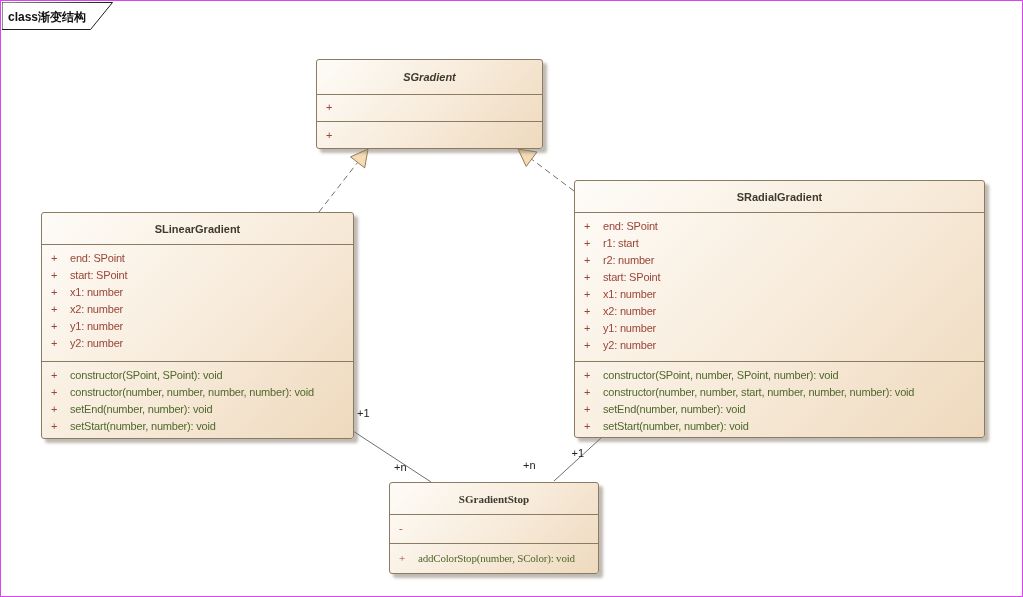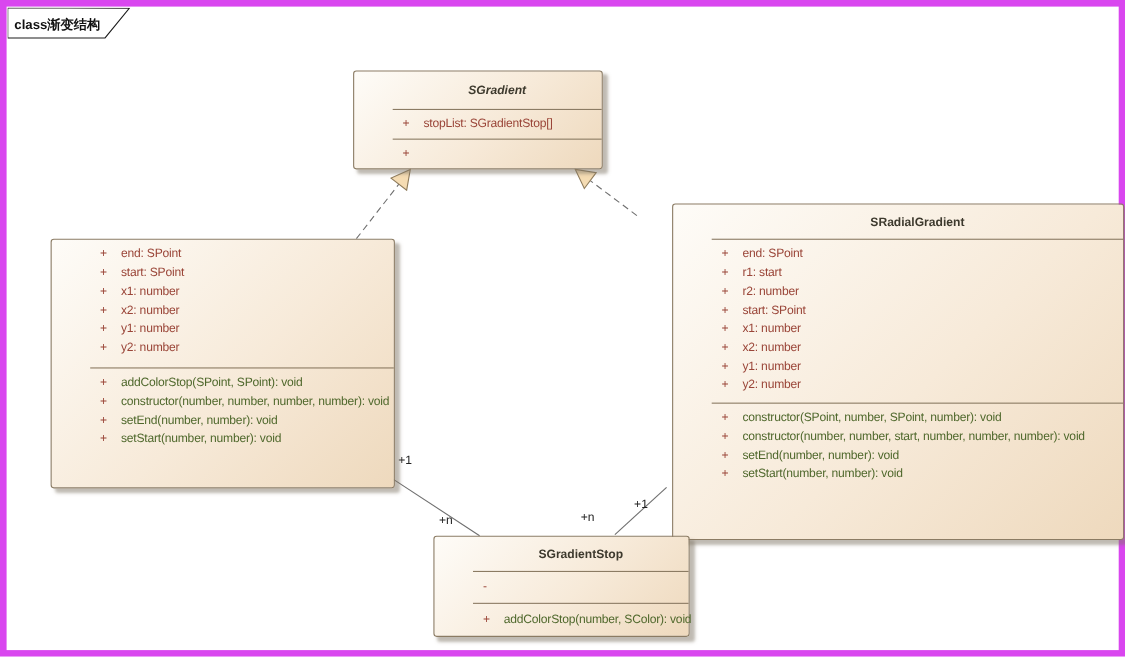--- a/index.html
+++ b/index.html
@@ -1,32 +1,32 @@
 <!DOCTYPE html>
 <html style="--line-color: #6f6f6f; --arrow-fill: #f5dcb3; --arrow-stroke: #8f7c5c; --box-border: #8b7b63; --box-fill-light: #fefcf8; --box-fill-dark: #eed9bd; --attribute-text: #9a4538; --method-text: #4f682c;"><head>
 <meta charset="utf-8">
 <style>
   html,body{margin:0;padding:0;background:#fff;}
   body{width:1023px;height:597px;position:relative;overflow:hidden;
        font-family:"Liberation Sans",sans-serif;-webkit-font-smoothing:antialiased;}
-  .frame{position:absolute;inset:0;border:6px solid #d946ef;background:#fff;}
+  .frame{position:absolute;inset:0;border:1px solid #d946ef;background:#fff;}
   .frame-tab{position:absolute;left:1px;top:1px;}
   .frame-tab text{font:bold 12px "Liberation Sans",sans-serif;fill:#111;}
   .frame-tab polygon{fill:#ffffff;stroke:#1c1c1c;stroke-width:1;}
 
   .connector-layer{position:absolute;left:0;top:0;z-index:1;}
   .conn{stroke:var(--line-color);stroke-width:1;fill:none;}
   .dashed{stroke-dasharray:6 4;}
   .arrowhead{fill:var(--arrow-fill);stroke:var(--arrow-stroke);stroke-width:1;}
   .mult{font:11px "Liberation Sans",sans-serif;fill:#222;}
 
   .uml-class{position:absolute;z-index:2;box-sizing:border-box;
     border:1px solid var(--box-border);border-radius:3px;
     background:linear-gradient(135deg,var(--box-fill-light) 0%,#f7ead9 55%,var(--box-fill-dark) 100%);
-    box-shadow:4px 4px 3px rgba(128,118,102,.5);padding-left:35px;}
+    box-shadow:4px 4px 3px rgba(128,118,102,.5);}
   .uml-title{box-sizing:border-box;display:flex;align-items:center;justify-content:center;
     border-bottom:1px solid var(--box-border);
     font-size:11px;font-weight:bold;color:#3e3a2e;}
   .uml-title.abstract{font-style:italic;}
   .uml-attrs,.uml-methods{box-sizing:border-box;padding-top:5px;overflow:visible;}
   .uml-attrs{border-bottom:1px solid var(--box-border);}
   .row{display:flex;line-height:17px;font-size:11px;letter-spacing:-0.2px;white-space:nowrap;}
   .vis{flex:0 0 19px;padding-left:9px;color:var(--attribute-text);}
   .txt{flex:1;}
   .txt.attr{color:var(--attribute-text);}
@@ -57,31 +57,31 @@
     <path class="conn" d="M600,437 L553,480"></path>
     <text class="mult" x="583" y="456" text-anchor="end">+1</text>
     <text class="mult" x="522" y="468">+n</text>
   </svg>
 
   <div class="uml-class" style="left:315px;top:58px;width:227px;height:90px;">
     <div class="uml-title abstract" style="height:35px">SGradient</div>
     <div class="uml-attrs" style="height:27px;padding-top:4px">
         <div class="row">
           <span class="vis">+</span>
-          <span class="txt attr">stopList: SGradientStop[]</span>
         </div>
       </div>
     <div class="uml-methods" style="height:28px;padding-top:5px">
         <div class="row">
           <span class="vis">+</span>
         </div>
       </div>
   </div>
 
   <div class="uml-class" style="left:40px;top:211px;width:313px;height:227px;">
+    <div class="uml-title" style="height:32px">SLinearGradient</div>
     <div class="uml-attrs" style="height:117px">
         <div class="row">
           <span class="vis">+</span>
           <span class="txt attr">end: SPoint</span>
         </div>
         <div class="row">
           <span class="vis">+</span>
           <span class="txt attr">start: SPoint</span>
         </div>
         <div class="row">
@@ -97,38 +97,38 @@
           <span class="txt attr">y1: number</span>
         </div>
         <div class="row">
           <span class="vis">+</span>
           <span class="txt attr">y2: number</span>
         </div>
       </div>
     <div class="uml-methods" style="height:78px">
         <div class="row">
           <span class="vis">+</span>
-          <span class="txt method">addColorStop(SPoint, SPoint): void</span>
+          <span class="txt method">constructor(SPoint, SPoint): void</span>
         </div>
         <div class="row">
           <span class="vis">+</span>
           <span class="txt method">constructor(number, number, number, number): void</span>
         </div>
         <div class="row">
           <span class="vis">+</span>
           <span class="txt method">setEnd(number, number): void</span>
         </div>
         <div class="row">
           <span class="vis">+</span>
           <span class="txt method">setStart(number, number): void</span>
         </div>
       </div>
   </div>
 
-  <div class="uml-class" style="left:605px;top:179px;width:411px;height:306px;">
+  <div class="uml-class" style="left:573px;top:179px;width:411px;height:258px;">
     <div class="uml-title" style="height:32px">SRadialGradient</div>
     <div class="uml-attrs" style="height:149px">
         <div class="row">
           <span class="vis">+</span>
           <span class="txt attr">end: SPoint</span>
         </div>
         <div class="row">
           <span class="vis">+</span>
           <span class="txt attr">r1: start</span>
         </div>
@@ -170,21 +170,21 @@
           <span class="vis">+</span>
           <span class="txt method">setEnd(number, number): void</span>
         </div>
         <div class="row">
           <span class="vis">+</span>
           <span class="txt method">setStart(number, number): void</span>
         </div>
       </div>
   </div>
 
-  <div class="uml-class" style="left:388px;top:481px;width:233px;height:92px;">
+  <div class="uml-class" style="left:388px;top:481px;width:210px;height:92px;font-family:Liberation Serif, serif;">
     <div class="uml-title" style="height:32px">SGradientStop</div>
     <div class="uml-attrs" style="height:29px">
         <div class="row">
           <span class="vis">-</span>
         </div>
       </div>
     <div class="uml-methods" style="height:31px;padding-top:6px">
         <div class="row">
           <span class="vis">+</span>
           <span class="txt method">addColorStop(number, SColor): void</span>

